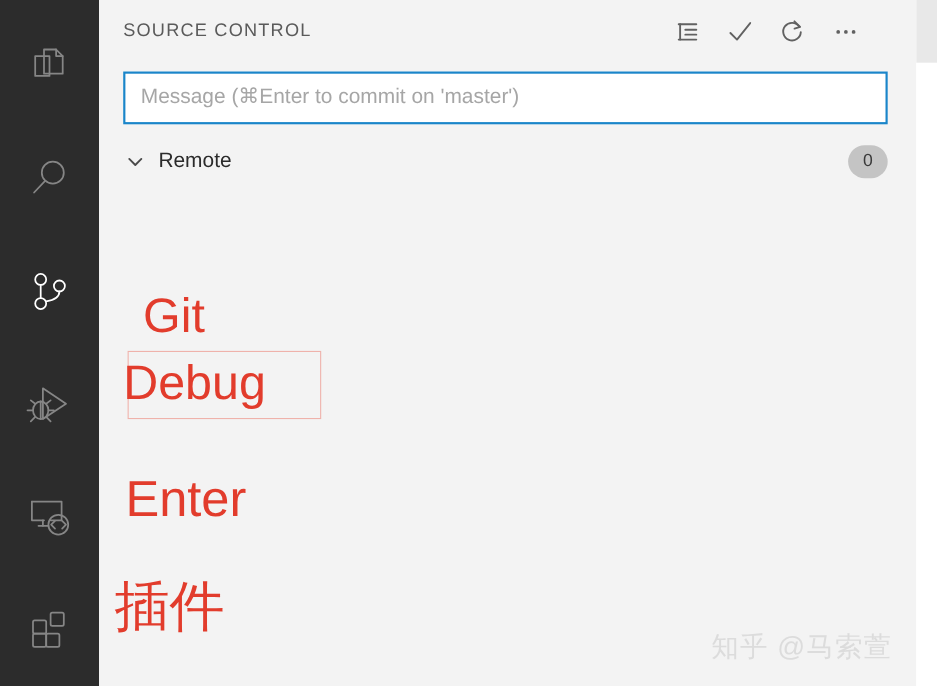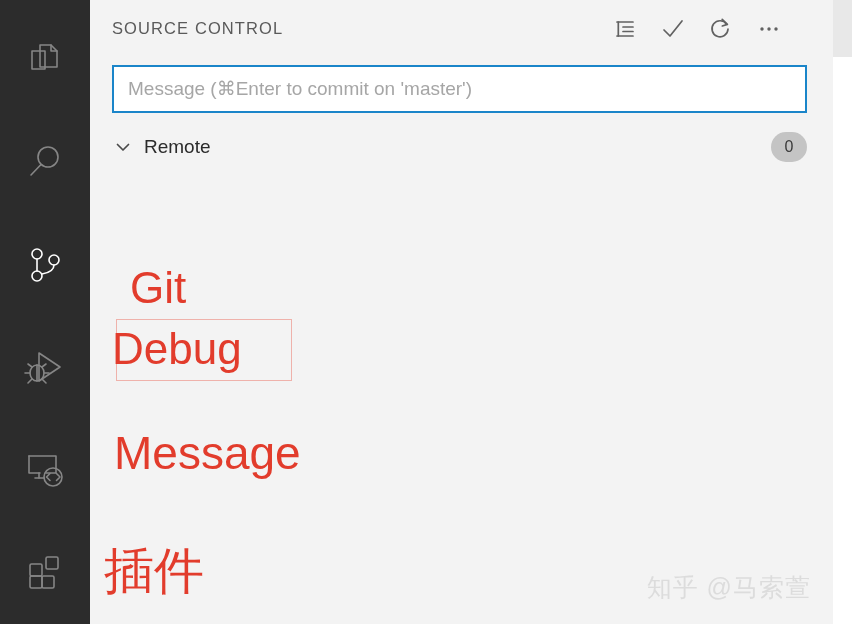--- a/index.html
+++ b/index.html
@@ -208,21 +208,21 @@
   }
   .anno-remote {
     position: absolute;
     left: 24px;
     top: 240px;
     font-size: 46px;
   }
   .anno-plugin {
     position: absolute;
     left: 14px;
-    top: 356px;
+    top: 336px;
     font-size: 50px;
   }
 
   
   .watermark {
     position: absolute;
     right: 22px;
     bottom: 20px;
     font-size: 25px;
     color: #dcdcdc;
@@ -409,21 +409,21 @@
         </svg>
       </span>
       <span class="changes-label">Remote</span>
       <span class="count-badge">0</span>
     </div>
 
     <div class="annotations">
       <div class="anno anno-git">Git</div>
       <div class="anno-debug-box"></div>
       <div class="anno anno-debug">Debug</div>
-      <div class="anno anno-remote">Message</div>
+      <div class="anno anno-remote">Enter</div>
       <div class="anno anno-plugin">插件</div>
     </div>
 
     <div class="watermark">知乎 @马索萱</div>
 
   </div>
 
   <div class="editor-sliver">
     <div class="editor-tabbar"></div>
   </div>

